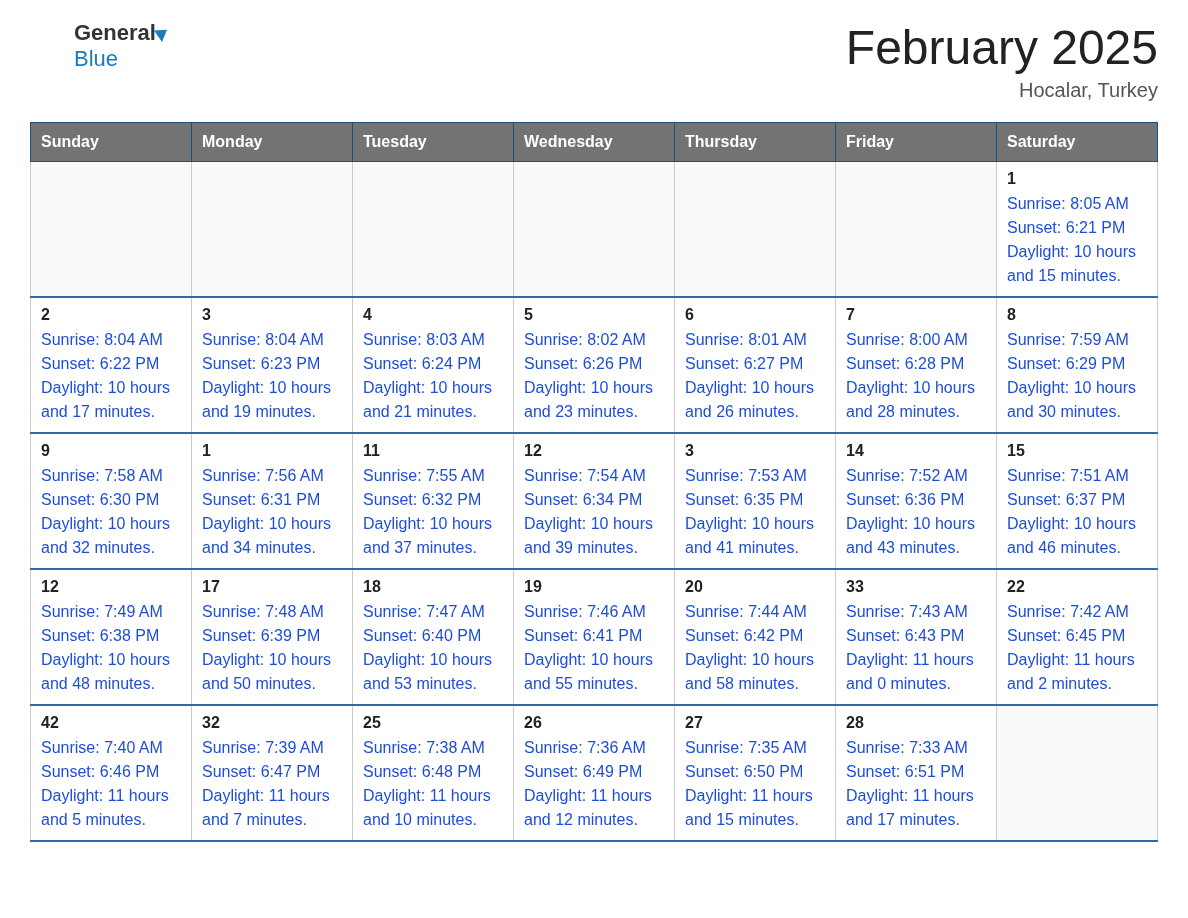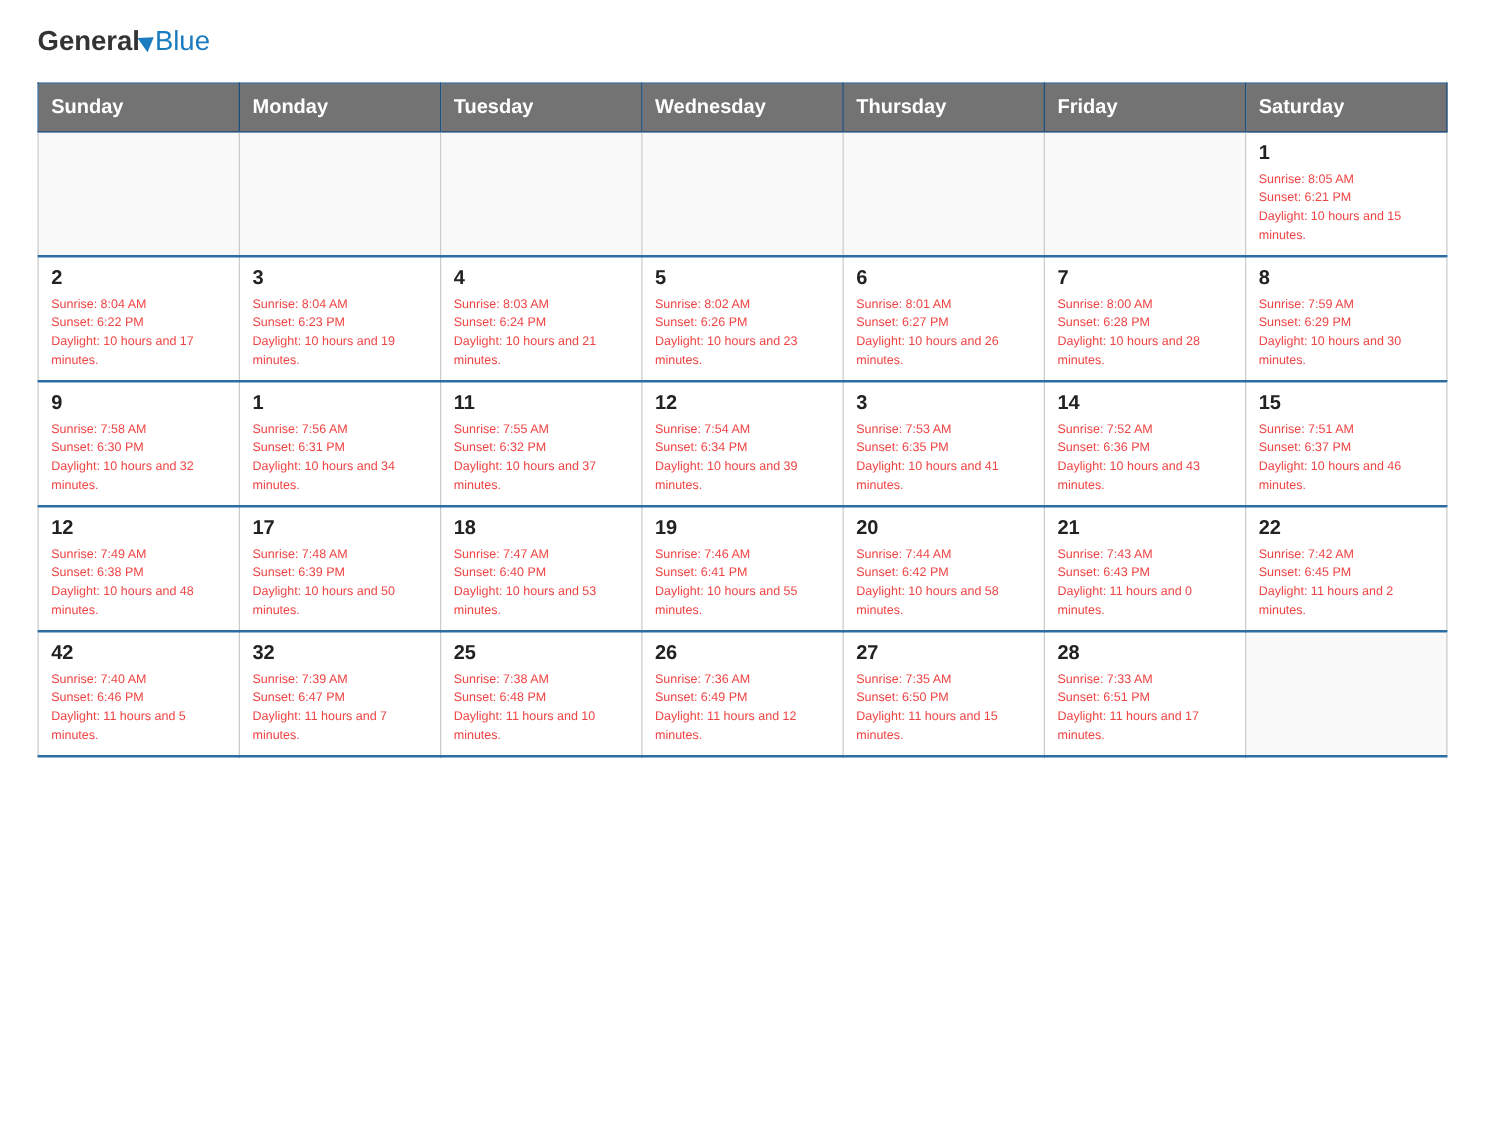--- a/index.html
+++ b/index.html
@@ -11,22 +11,23 @@
       min-height: 918px;
     }
     .header {
       display: flex;
       justify-content: space-between;
       align-items: flex-start;
       margin-bottom: 20px;
     }
     .logo {
       display: flex;
-      flex-direction: row;
+      flex-direction: column;
       align-items: flex-start;
+      margin-left: 44px;
     }
     .title-area {
       text-align: right;
     }
     .month-title {
       font-size: 48px;
       font-weight: normal;
       color: #222;
     }
     .location {
@@ -57,22 +58,22 @@
     .calendar tbody tr {
       border-bottom: 2px solid #2e6da4;
     }
     .day-number {
       font-size: 16px;
       font-weight: bold;
       color: #222;
       margin-bottom: 4px;
     }
     .day-info {
-      font-size: 10px;
-      color: #ef4444;
+      font-size: 16px;
+      color: #1d4ed8;
       line-height: 1.5;
     }
     .empty-cell {
       background: #f9f9f9;
     }
     .logo-row {
       display: flex;
       align-items: center;
     }
     .logo-text-general {
@@ -103,20 +104,24 @@
 <div class="header">
   <div class="logo">
     <div class="logo-row">
       <span class="logo-text-general">General</span>
       <span class="logo-triangle"></span>
     </div>
     <div>
       <span class="logo-text-blue">Blue</span>
     </div>
   </div>
+  <div class="title-area">
+    <div class="month-title">February 2025</div>
+    <div class="location">Hocalar, Turkey</div>
+  </div>
 </div>
 
 <table class="calendar">
   <thead>
     <tr>
     <th>Sunday</th>
         <th>Monday</th>
         <th>Tuesday</th>
         <th>Wednesday</th>
         <th>Thursday</th>
@@ -212,21 +217,21 @@
         </td>
         <td>
           <div class="day-number">19</div>
           <div class="day-info">Sunrise: 7:46 AM<br>Sunset: 6:41 PM<br>Daylight: 10 hours and 55 minutes.</div>
         </td>
         <td>
           <div class="day-number">20</div>
           <div class="day-info">Sunrise: 7:44 AM<br>Sunset: 6:42 PM<br>Daylight: 10 hours and 58 minutes.</div>
         </td>
         <td>
-          <div class="day-number">21</div>
+          <div class="day-number">33</div>
           <div class="day-info">Sunrise: 7:43 AM<br>Sunset: 6:43 PM<br>Daylight: 11 hours and 0 minutes.</div>
         </td>
         <td>
           <div class="day-number">22</div>
           <div class="day-info">Sunrise: 7:42 AM<br>Sunset: 6:45 PM<br>Daylight: 11 hours and 2 minutes.</div>
         </td>
       </tr>
       <tr>
         <td>
           <div class="day-number">42</div>

